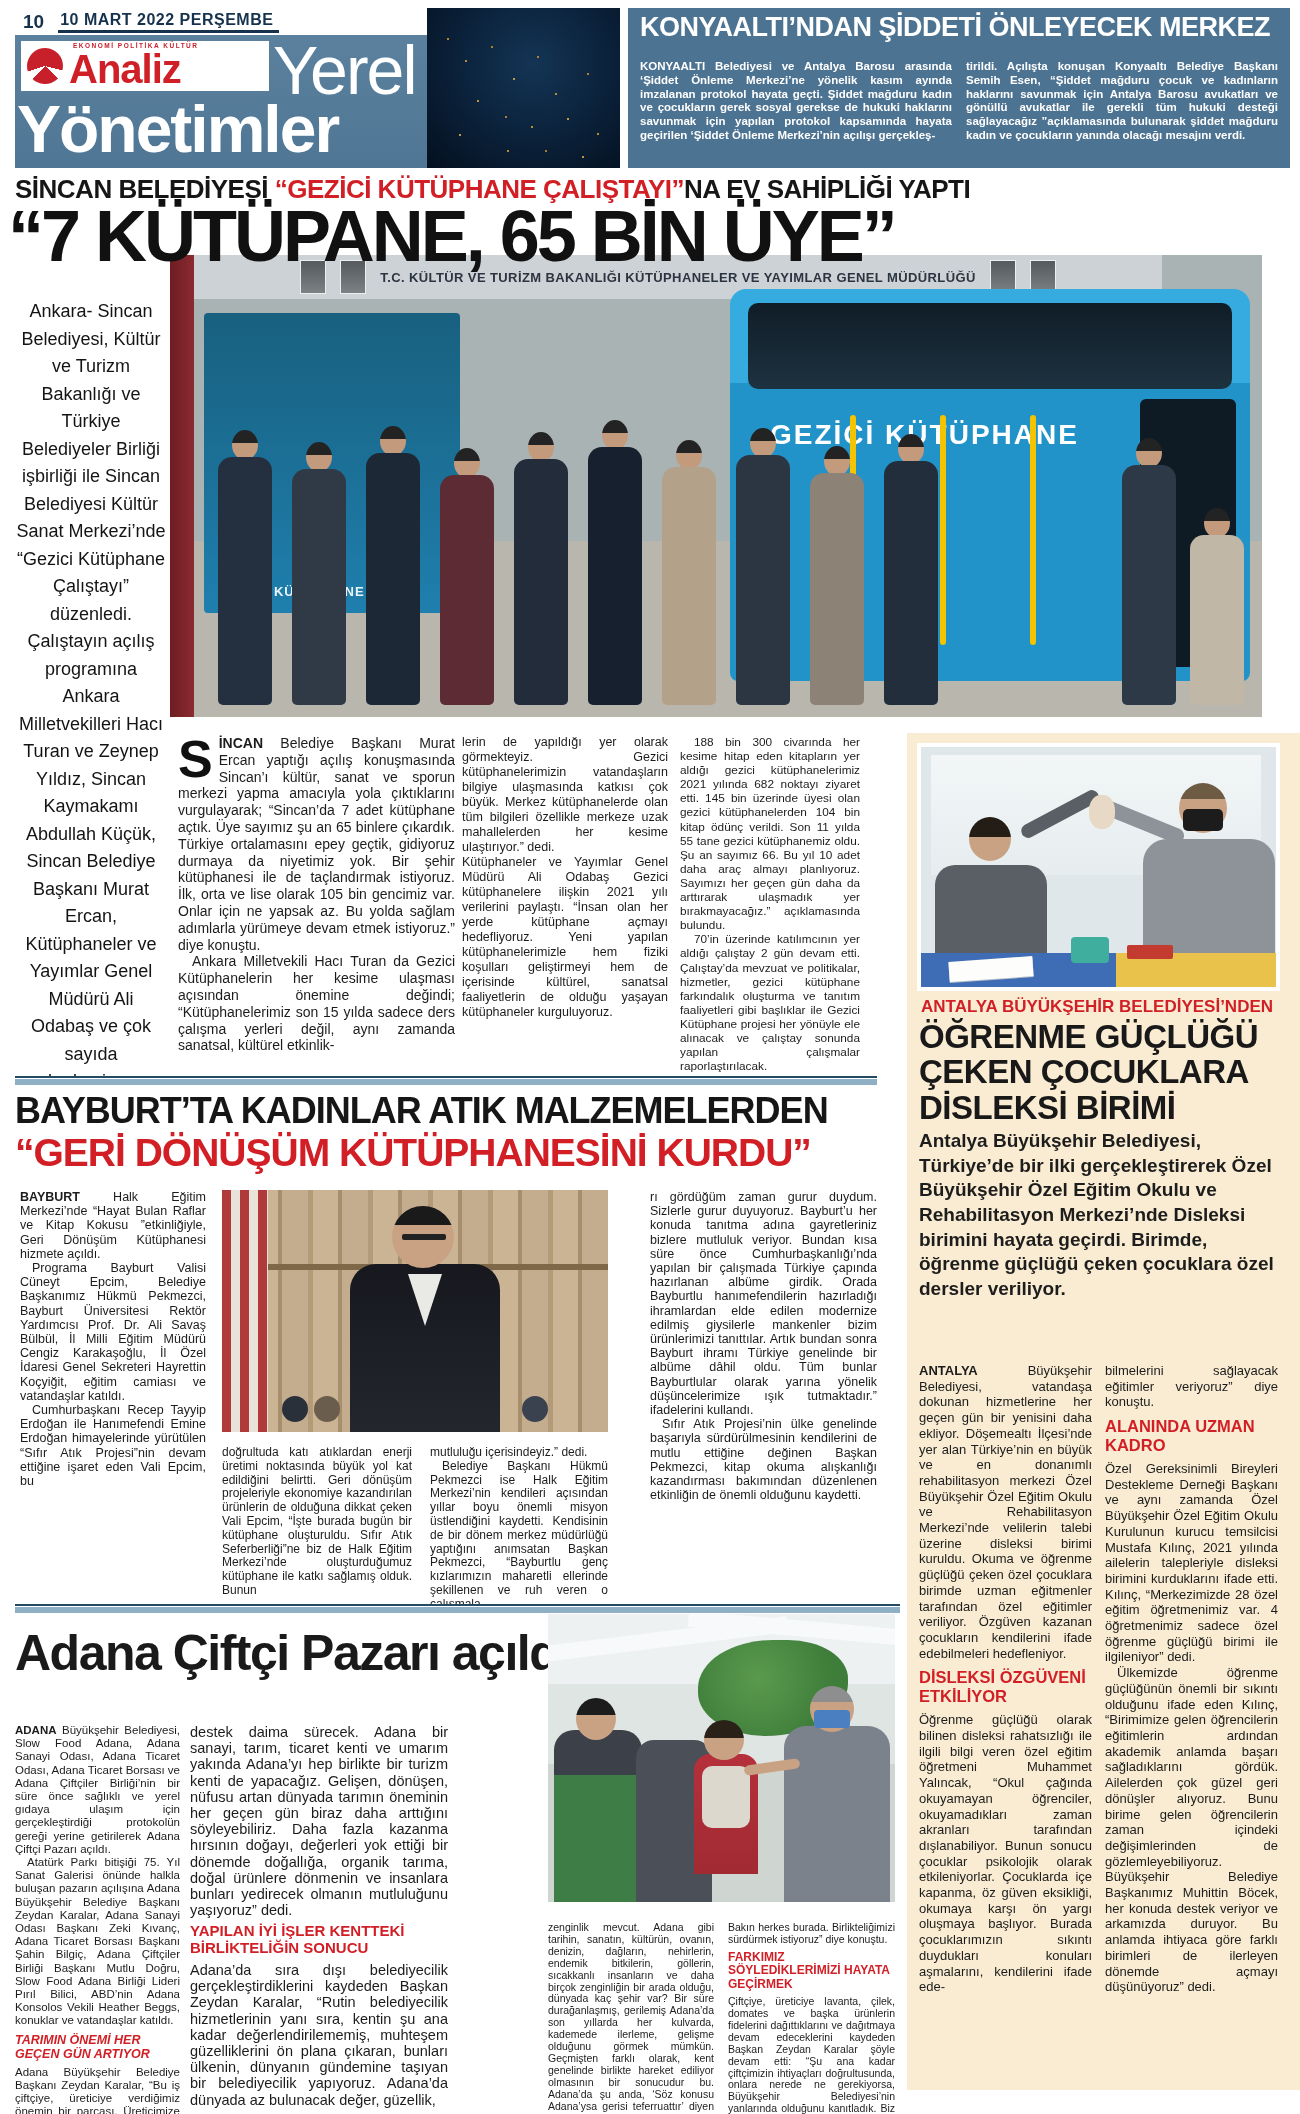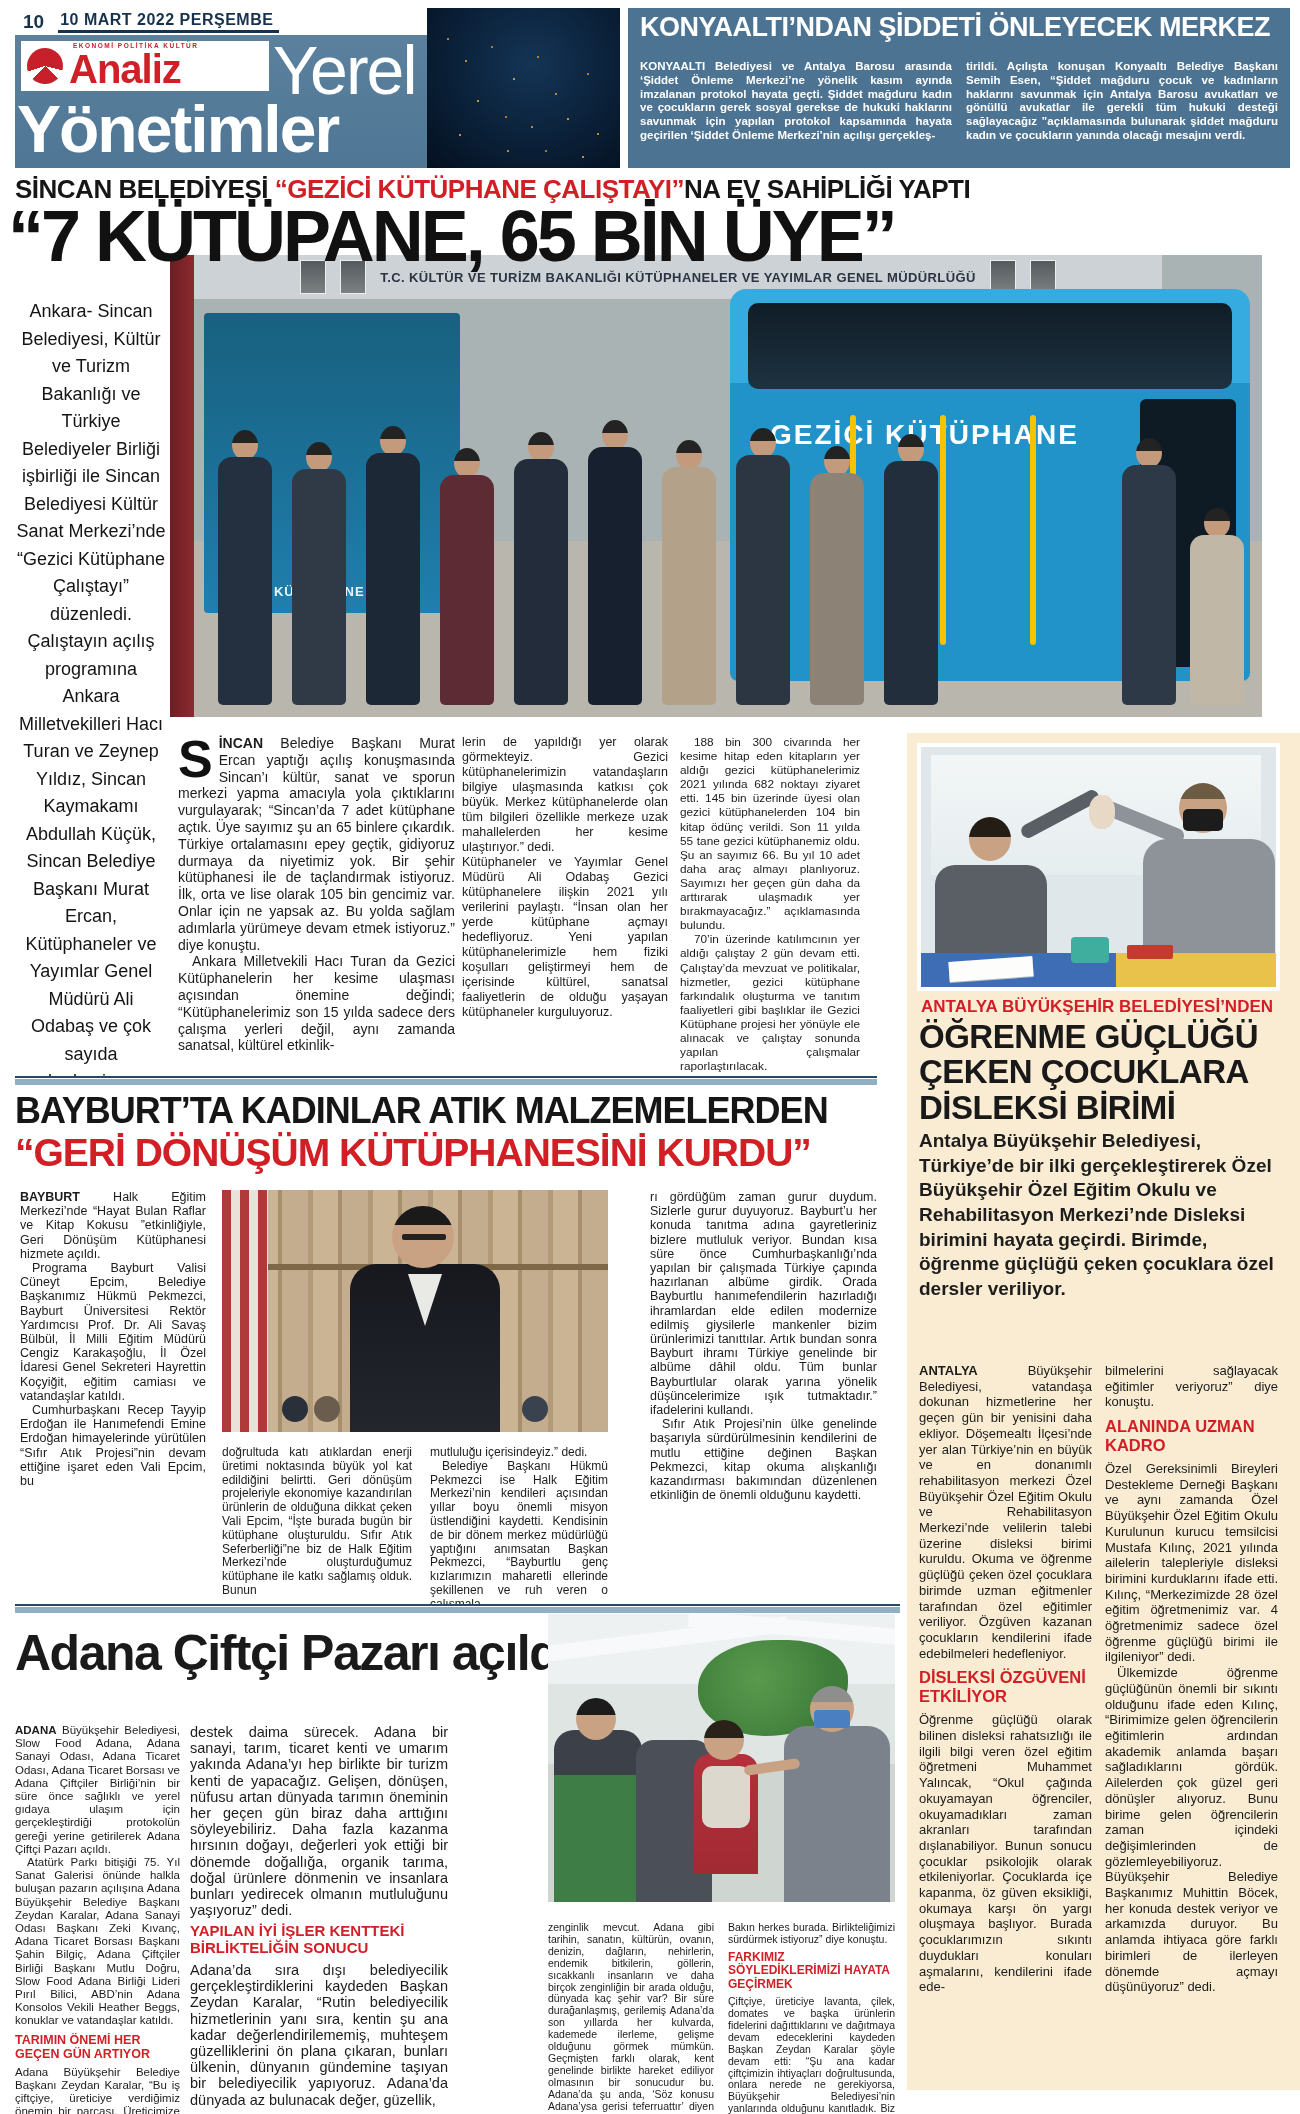--- a/index.html
+++ b/index.html
@@ -78,21 +78,21 @@
   
   .ad-h{left:15px;top:1624px;font-size:50px;font-weight:800;letter-spacing:-1.5px;color:#1a1a1a;white-space:nowrap;}
   .adcol{text-align:justify;overflow:hidden;color:#1c1c1c;margin-top:12px;}
   .adcol p{margin:0;text-indent:12px;}
   .adcol p.first{text-indent:0;}
   .ad1{left:15px;top:1712px;width:165px;height:402px;font-size:11.5px;line-height:13.2px;}
   .ad2{left:190px;top:1712px;width:258px;height:402px;font-size:14.5px;line-height:16.2px;}
   .ad3{left:548px;top:1910px;width:166px;height:204px;font-size:10.5px;line-height:11.9px;}
   .ad4{left:728px;top:1910px;width:167px;height:204px;font-size:10.5px;line-height:11.9px;}
   .adsub{color:#d21f26;font-weight:800;text-align:left;text-indent:0 !important;margin:5px 0 !important;line-height:1.12;}
-  .ad1 .adsub{font-size:12.5px;} .ad2 .adsub{font-size:15px;} .ad4 .adsub{font-size:12px;}
+  .ad1 .adsub{font-size:12.5px;font-style:italic;} .ad2 .adsub{font-size:15px;} .ad4 .adsub{font-size:12px;}
   .adphoto{left:548px;top:1614px;width:347px;height:288px;overflow:hidden;background:linear-gradient(180deg,#eef1f2 0 70px,#dfe5e3 70px 150px,#cfd6d2 150px);}
   .ap-beam{width:260px;height:16px;background:#f7f9fa;top:18px;}
   .ap-tree{left:150px;top:26px;width:150px;height:96px;border-radius:50% 40% 55% 45%;background:radial-gradient(circle at 40% 40%,#5a9a4d,#3e7d3a 70%);}
   .ap-man{left:236px;top:112px;width:106px;height:176px;background:#7c828c;border-radius:22px 22px 0 0;}
   .ap-manhead{left:262px;top:72px;width:44px;height:46px;border-radius:50%;background:linear-gradient(#8e8e8e 0 35%,#c9a284 35%);}
   .ap-mask{left:266px;top:96px;width:36px;height:18px;background:#4a7fc1;border-radius:4px;}
   .ap-w1{left:6px;top:116px;width:88px;height:172px;background:linear-gradient(#3c4048 0 26%,#3f7d46 26%);border-radius:20px 20px 0 0;}
   .ap-w1h{left:28px;top:84px;width:40px;height:42px;border-radius:50%;background:linear-gradient(#1c1c1c 0 40%,#c9a284 40%);}
   .ap-w2{left:88px;top:126px;width:76px;height:162px;background:#4a4f58;border-radius:18px 18px 0 0;}
   .ap-child{left:146px;top:140px;width:64px;height:120px;background:linear-gradient(#b5303a,#a12a33);border-radius:16px 16px 0 0;}

